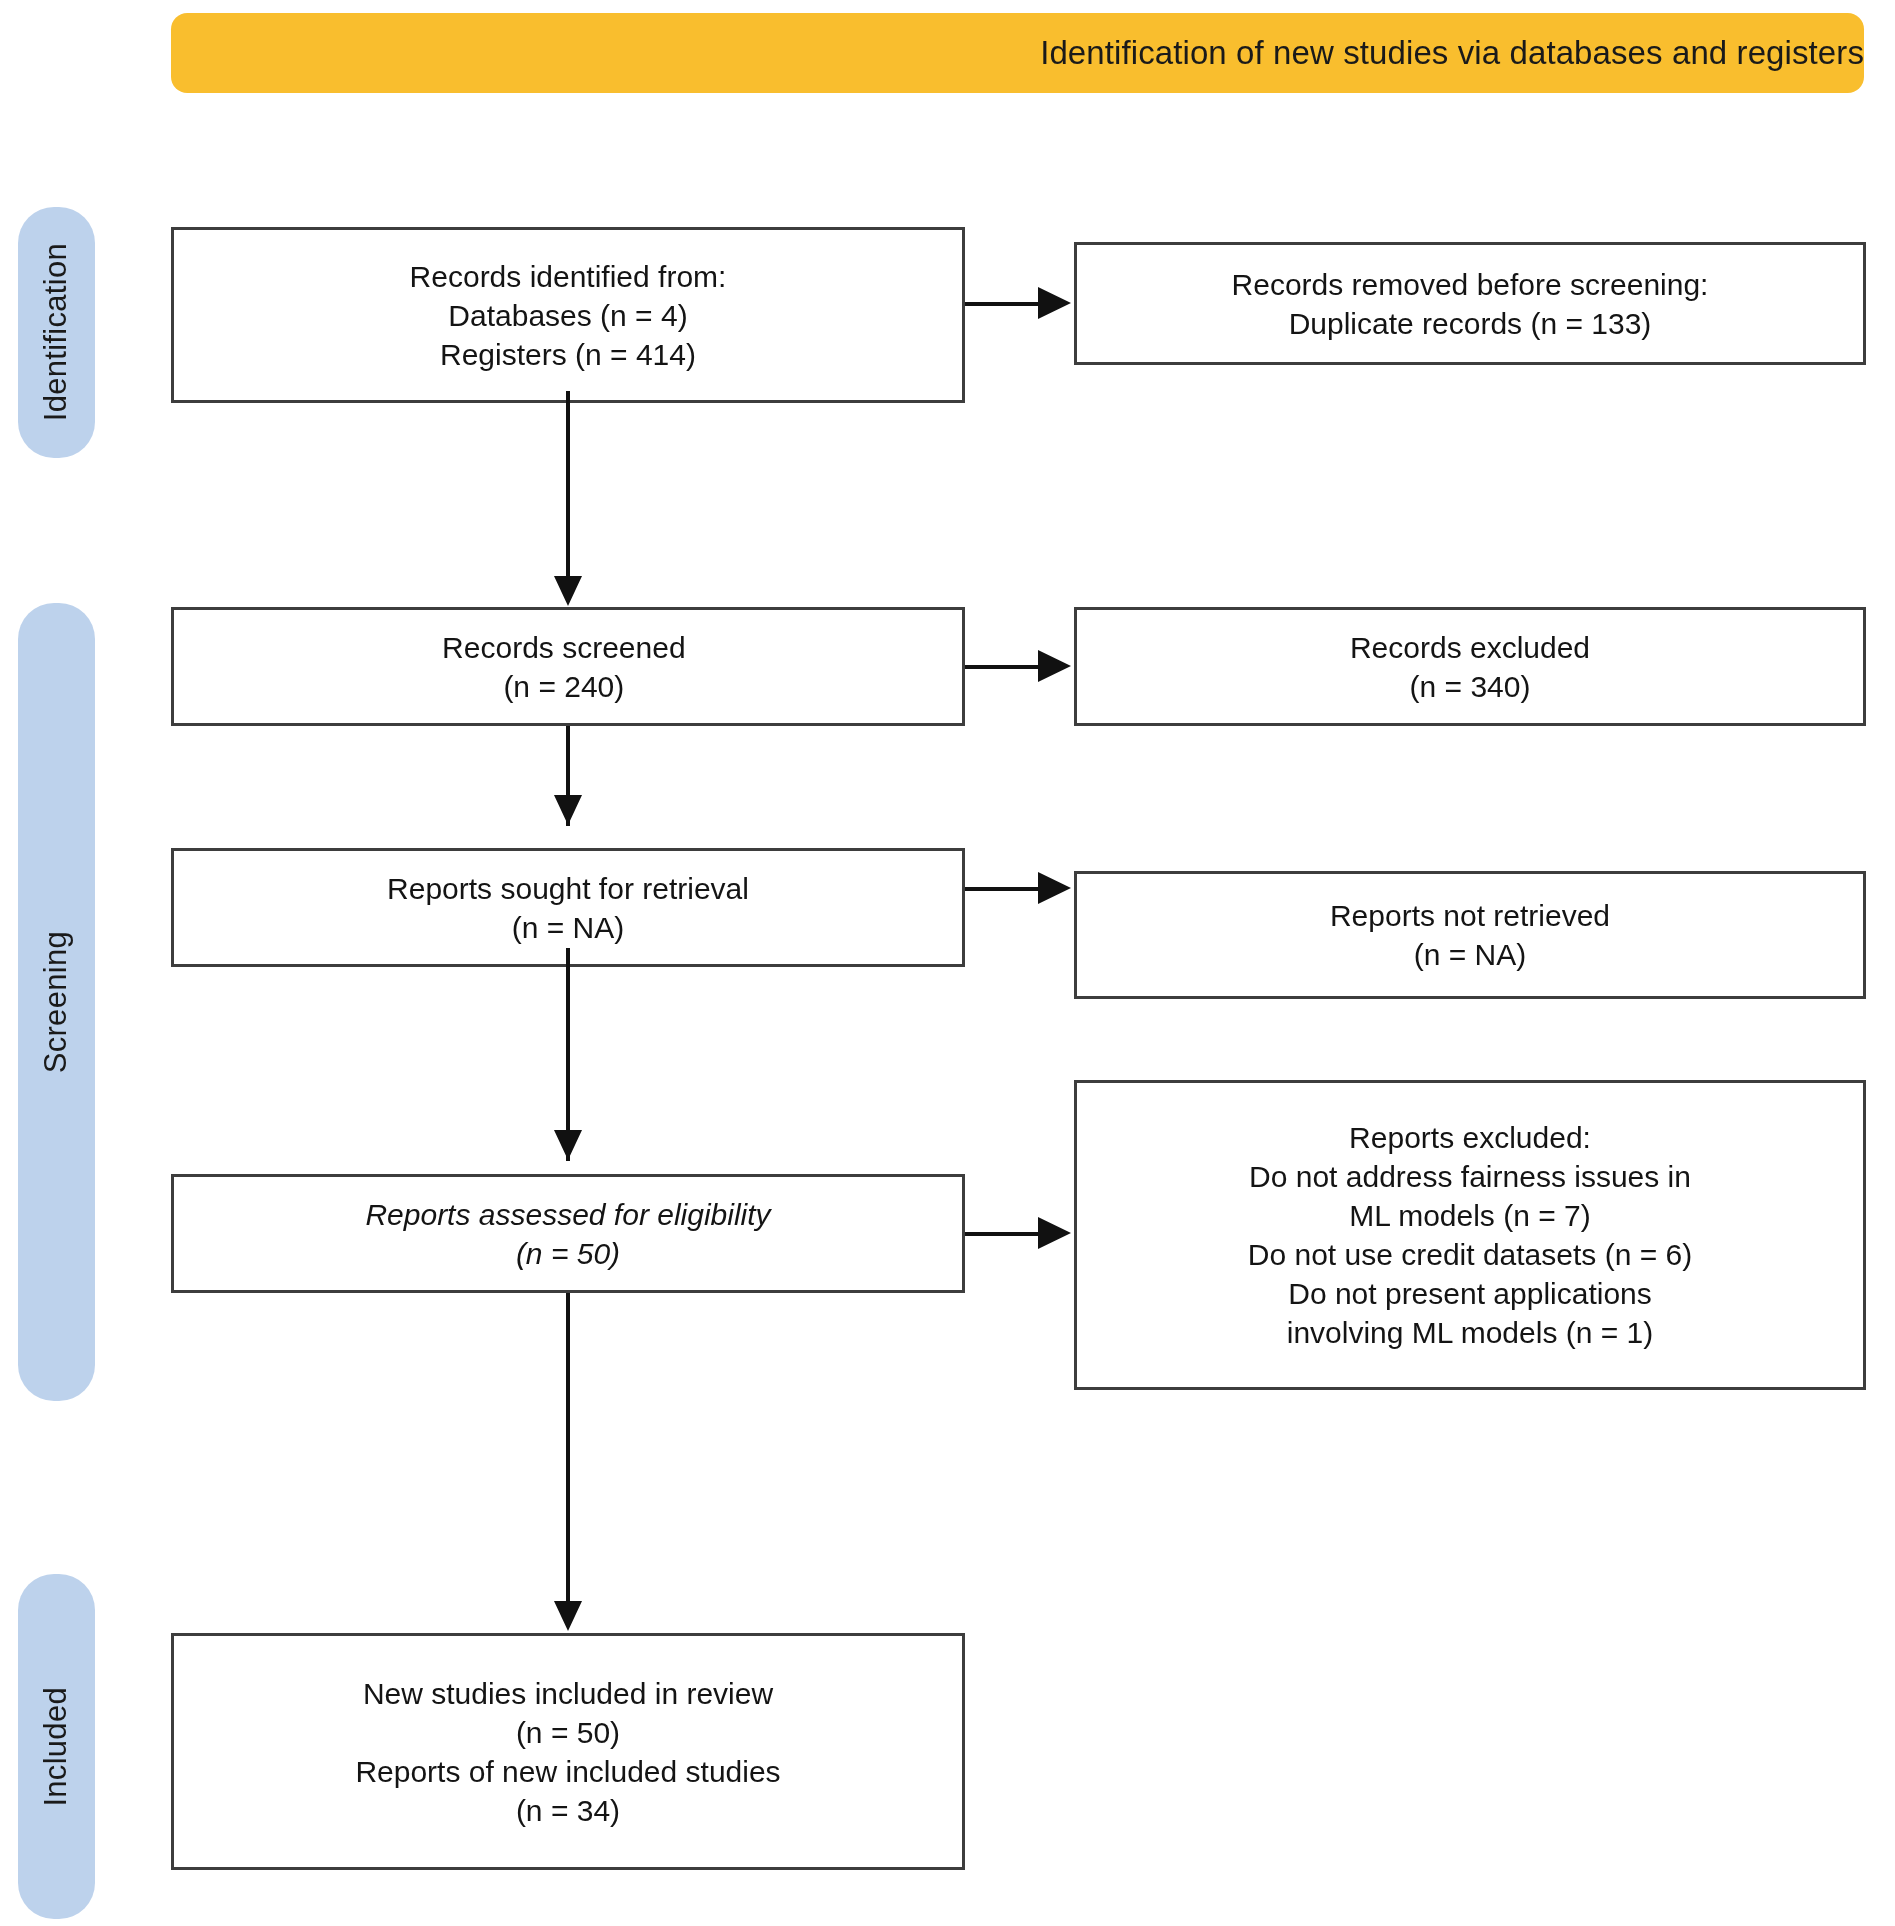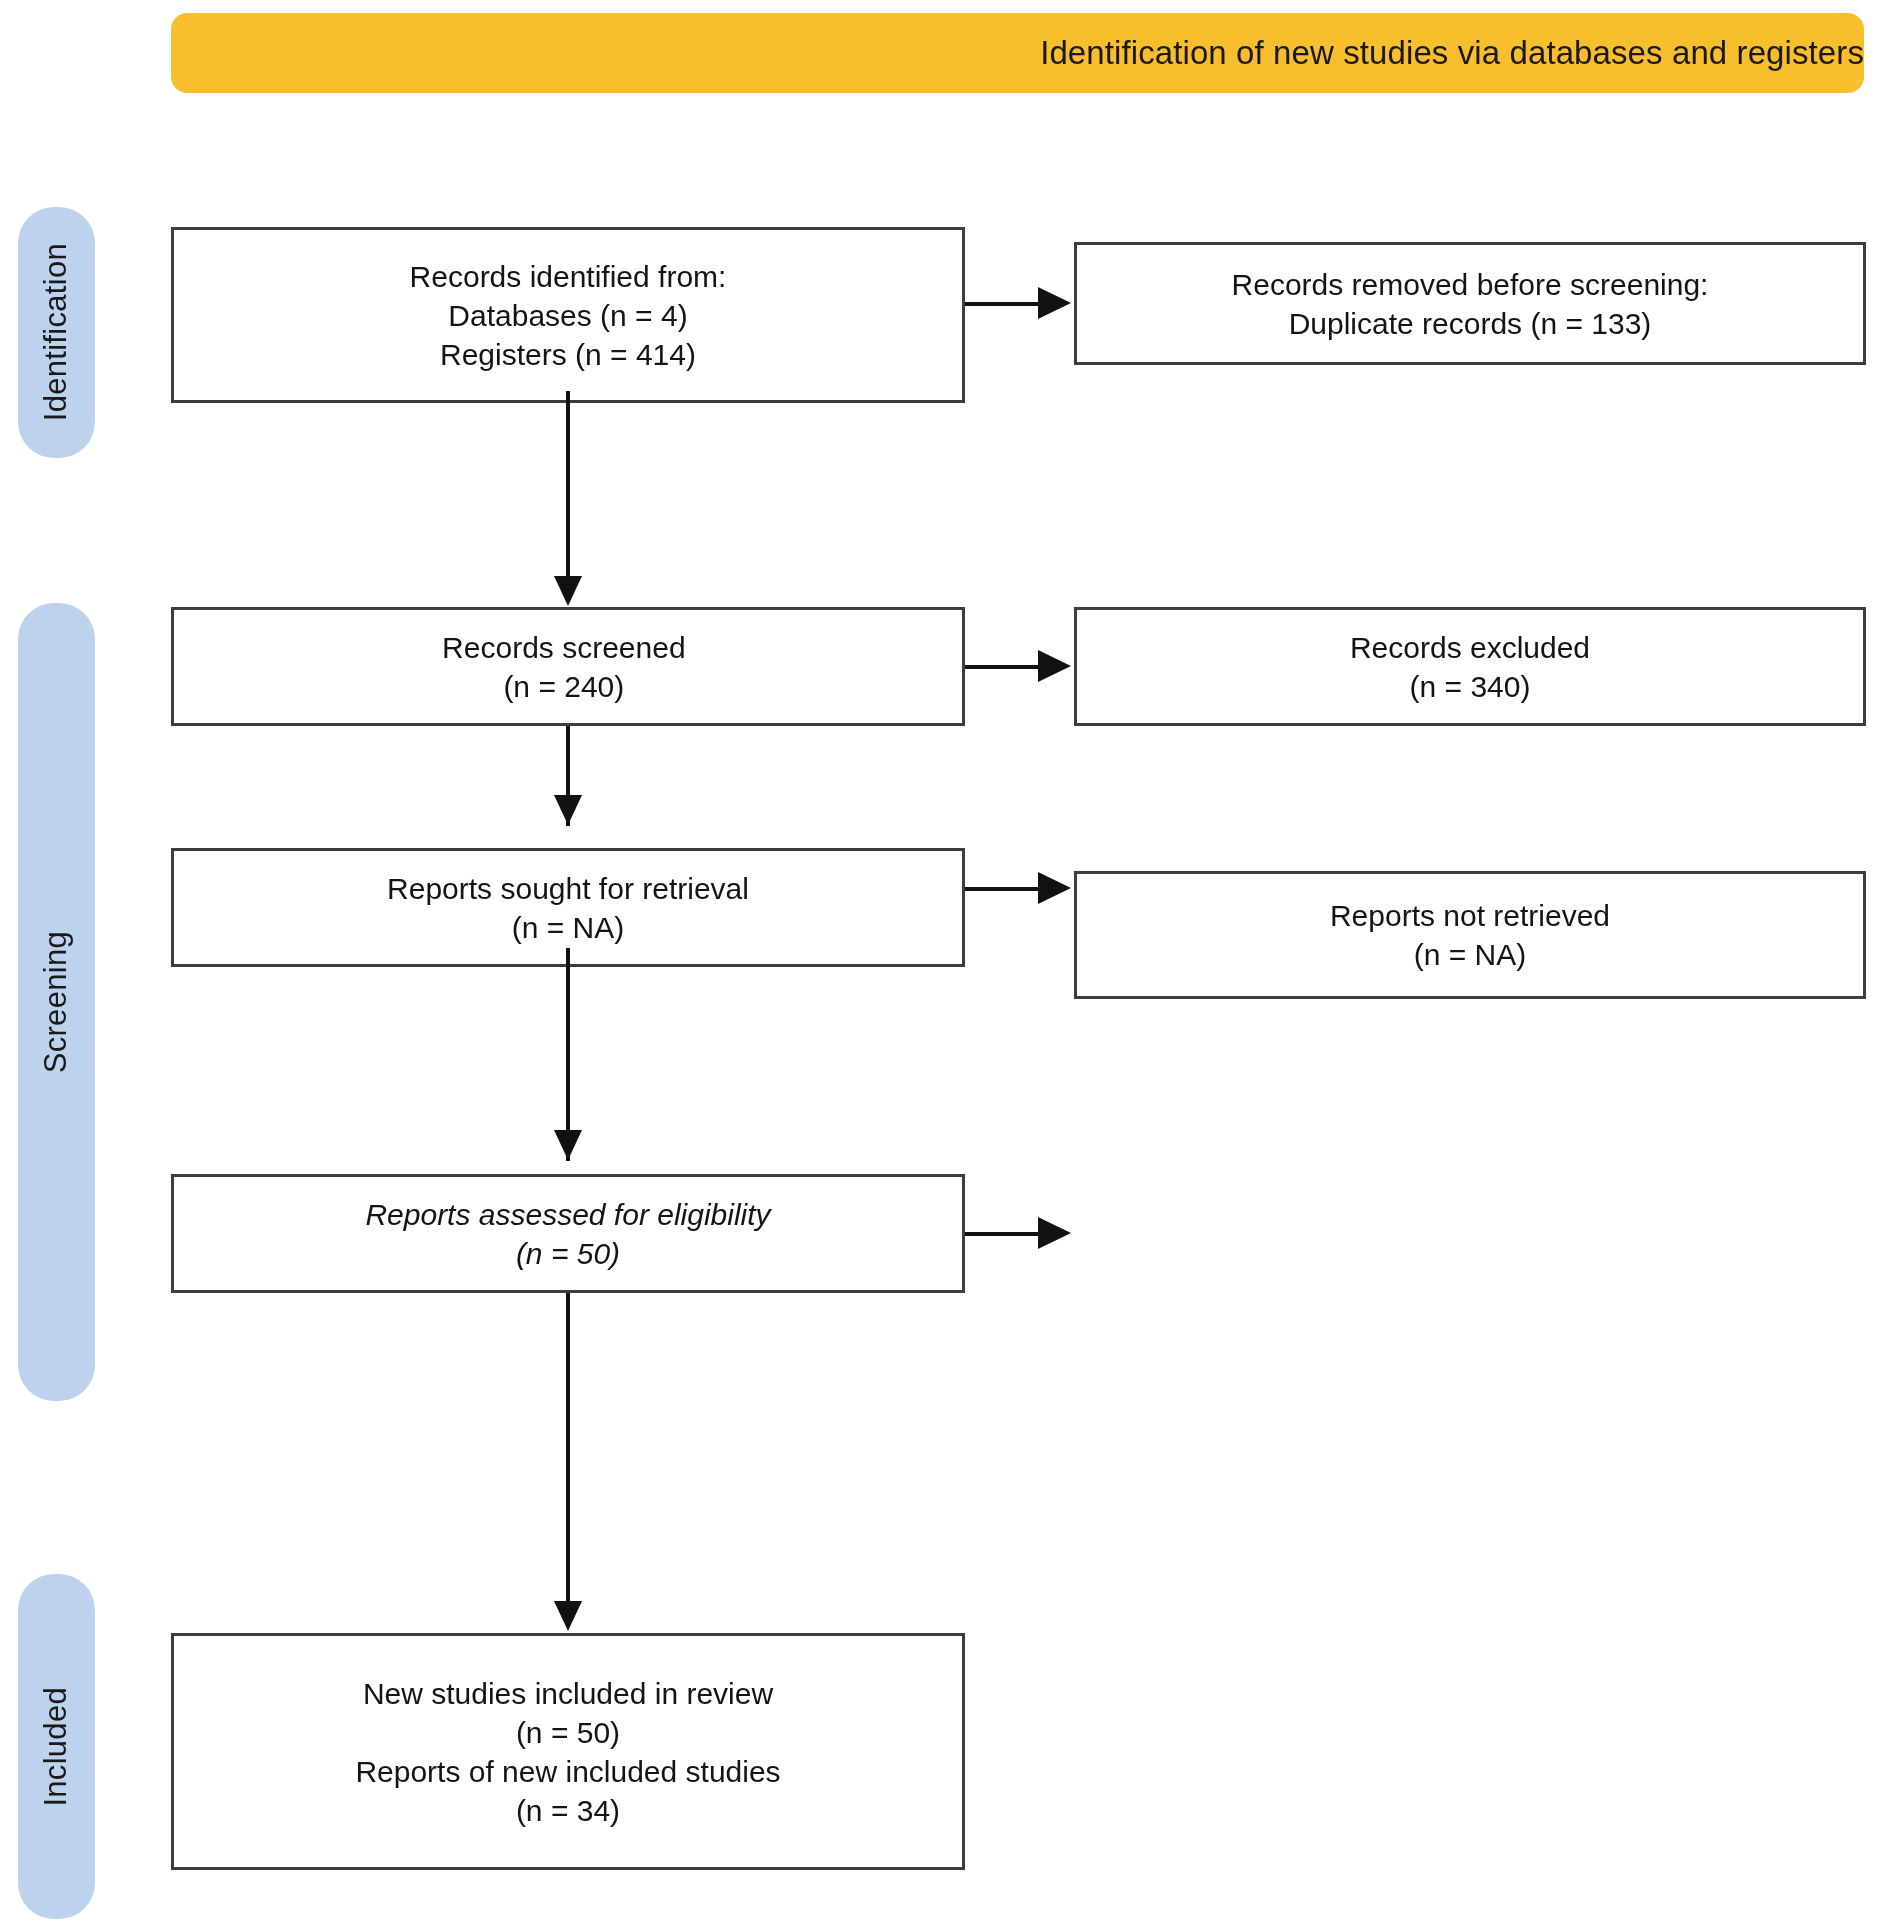--- a/index.html
+++ b/index.html
@@ -164,20 +164,28 @@
   </div>
   <div class="h-line" style="left:965px; top:887px; width:75px;"></div>
   <div class="arrow-right" style="left:1038px; top:872px;"></div>
   <div class="v-line" style="left:566px; top:948px; height:213px;"></div>
   <div class="arrow-down" style="left:554px; top:1130px;"></div>
 
   <div class="box" style="left:171px; top:1174px; width:794px; height:119px;font-style:italic;">
     <span class="box-text">Reports assessed for eligibility
 (n = 50)</span>
   </div>
+  <div class="box" style="left:1074px; top:1080px; width:792px; height:310px;">
+    <span class="box-text">Reports excluded:
+Do not address fairness issues in
+ML models (n = 7)
+Do not use credit datasets  (n = 6)
+Do not present applications
+involving ML models (n = 1)</span>
+  </div>
   <div class="h-line" style="left:965px; top:1232px; width:75px;"></div>
   <div class="arrow-right" style="left:1038px; top:1217px;"></div>
   <div class="v-line" style="left:566px; top:1293px; height:314px;"></div>
   <div class="arrow-down" style="left:554px; top:1601px;"></div>
 
   <div class="box" style="left:171px; top:1633px; width:794px; height:237px;">
     <span class="box-text">New studies included in review
 (n = 50)
 Reports of new included studies
 (n = 34)</span>

